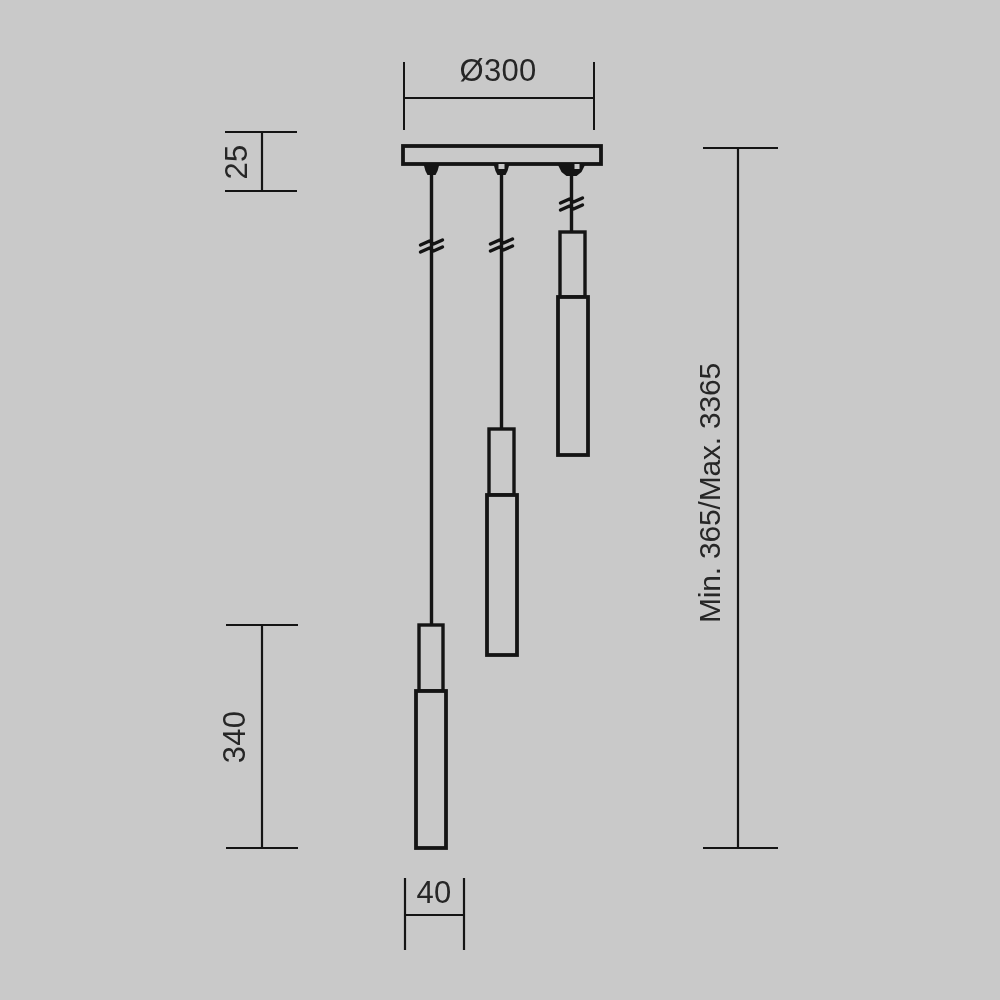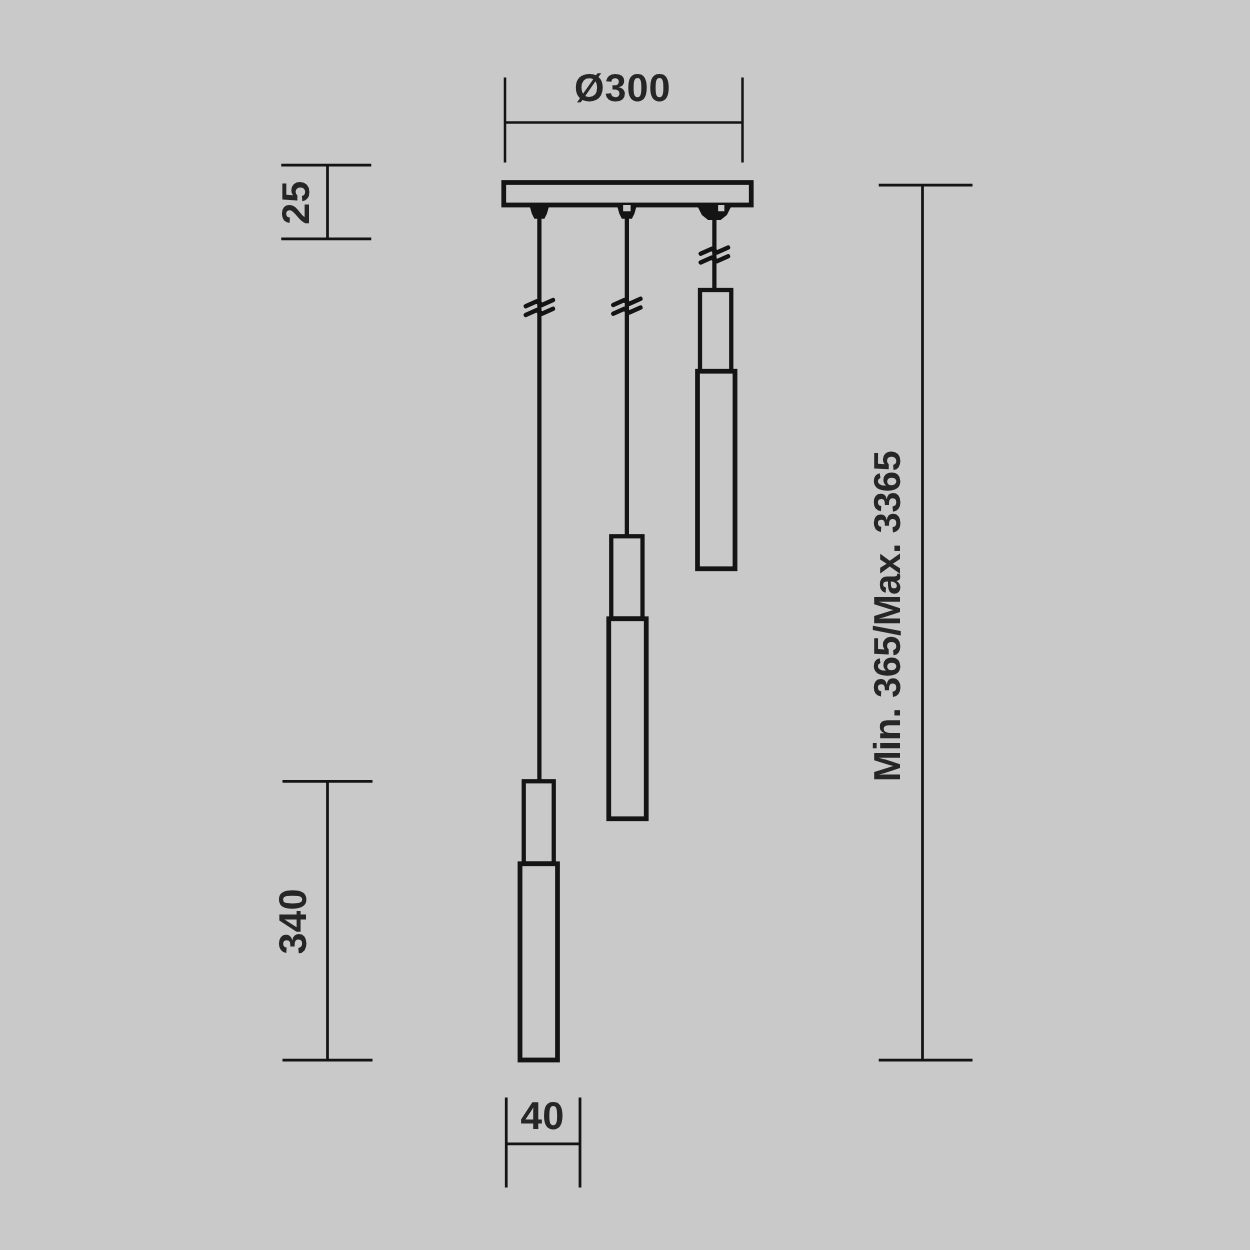--- a/index.html
+++ b/index.html
@@ -2,21 +2,21 @@
 <html style="--bg: #c9c9c9; --line: #141414; --text: #262626;"><head>
 <meta charset="utf-8">
 <style>
   :root { --bg:#c9c9c9; --line:#141414; --text:#262626; }
   html,body { margin:0; padding:0; }
   body {
     width:1000px; height:1000px; overflow:hidden;
     background:var(--bg);
     font-family:"Liberation Sans", sans-serif;
   }
-  #stage { position:relative; width:832px; height:1000px;font-weight:bold; }
+  #stage { position:relative; width:832px; height:1000px; }
   svg { position:absolute; left:0; top:0; }
   .dim  { stroke:var(--line); stroke-width:2.2; }
   .dimthin { stroke:var(--line); stroke-width:2; }
   .obj  { fill:var(--bg); stroke:var(--line); stroke-width:3.4; }
   .objthick { fill:var(--bg); stroke:var(--line); stroke-width:3.8; }
   .cable{ stroke:var(--line); stroke-width:3.4; }
   .sep  { stroke:var(--line); stroke-width:2.2; }
   .brk  { fill:none; stroke:var(--line); stroke-width:3.4; stroke-linejoin:round; stroke-linecap:round; }
   .cone { fill:var(--line); stroke:none; }
   .notch{ fill:var(--bg); stroke:none; }

